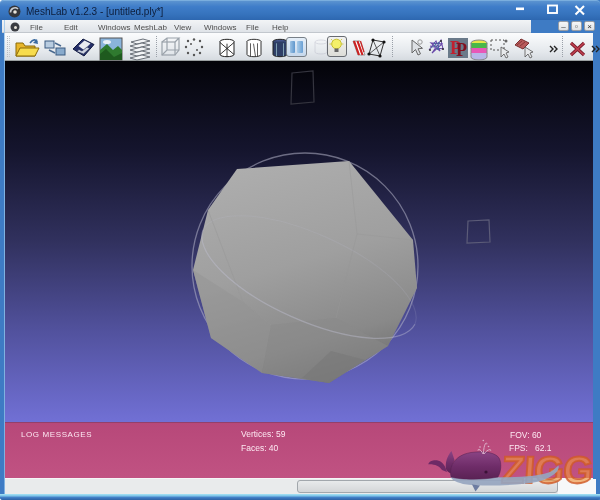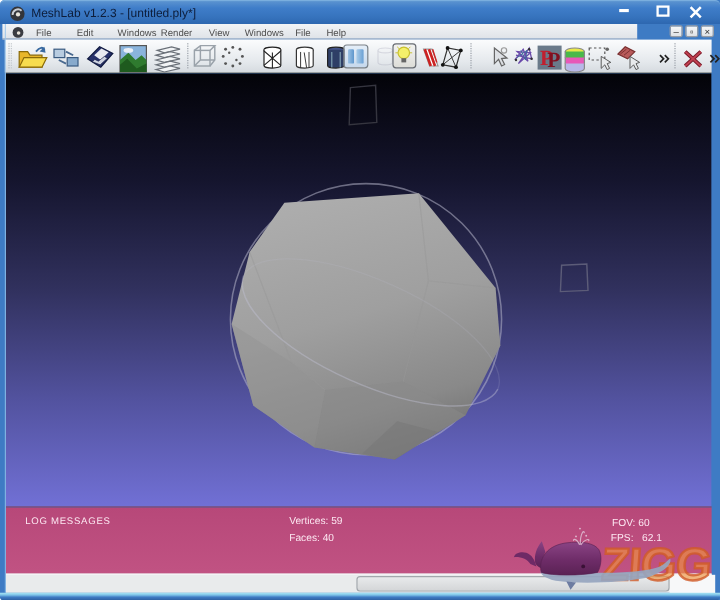--- a/index.html
+++ b/index.html
@@ -45,21 +45,21 @@
     </svg>
   </div>
   <div id="menu">
     <svg width="10" height="10" style="position:absolute;left:8px;top:2px">
       <circle cx="5" cy="5" r="4.5" fill="#3a3c42"></circle>
       <circle cx="5.5" cy="5.5" r="1.5" fill="#e8e4da"></circle>
     </svg>
     <span class="mi" style="left:28px">File</span>
     <span class="mi" style="left:62px">Edit</span>
     <span class="mi" style="left:96px">Windows</span>
-    <span class="mi" style="left:132px">Render</span>
+    <span class="mi" style="left:132px">MeshLab</span>
     <span class="mi" style="left:172px">View</span>
     <span class="mi" style="left:202px">Windows</span>
     <span class="mi" style="left:244px">File</span>
     <span class="mi" style="left:270px">Help</span>
     <div class="mdib" style="left:556px">–</div>
     <div class="mdib" style="left:569px">▫</div>
     <div class="mdib" style="left:582px">×</div>
   </div>
   <div id="tools">
     <div class="sep" style="left:3px;border-left-color:#b8bdc2"></div>

